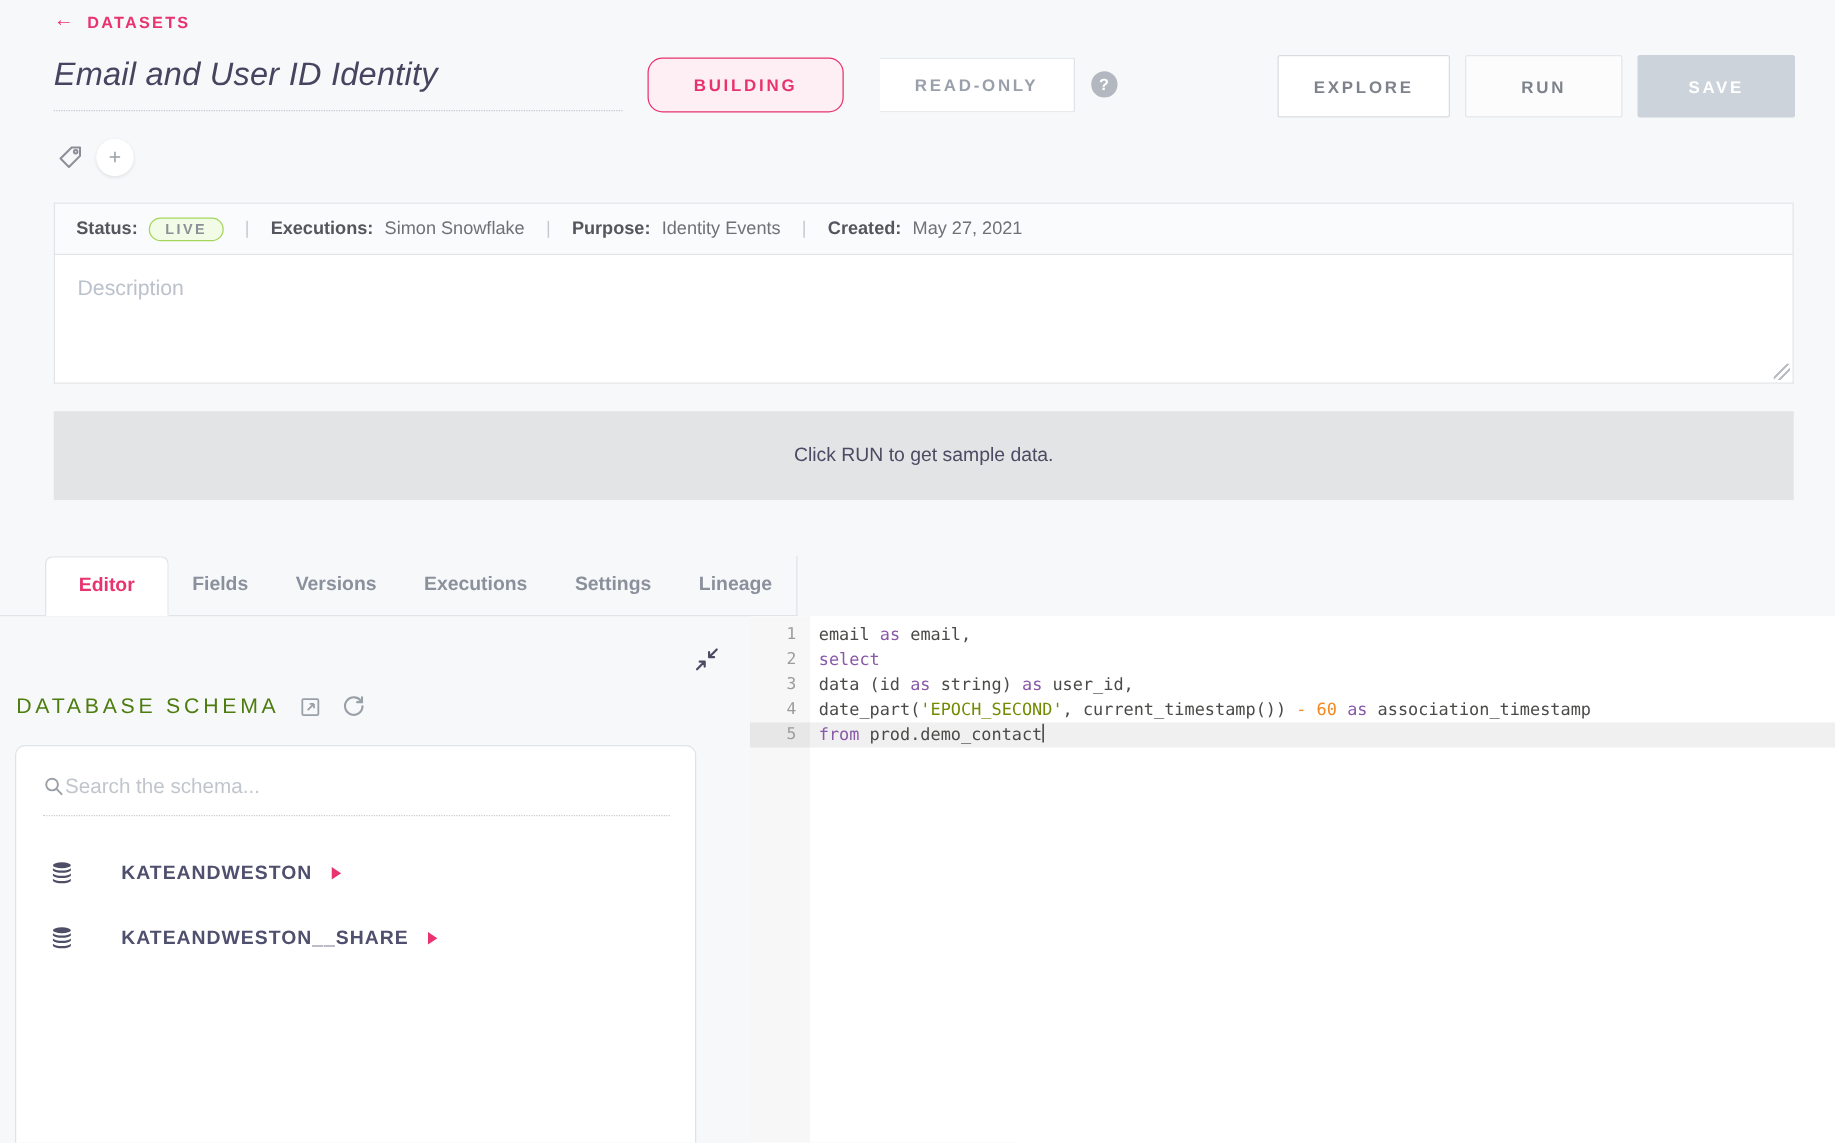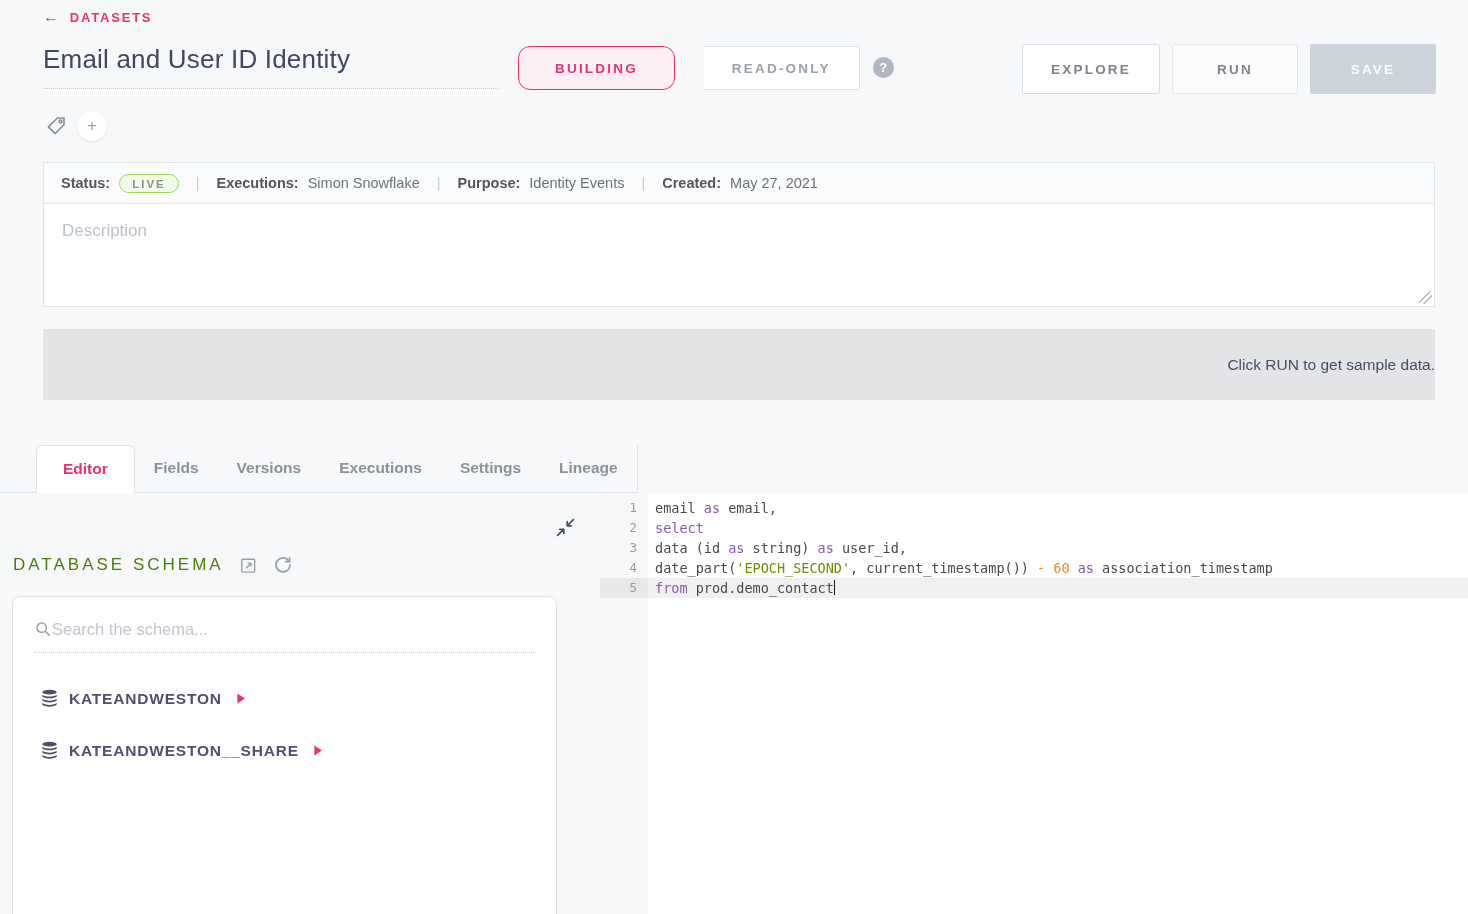--- a/index.html
+++ b/index.html
@@ -11,21 +11,21 @@
   *{box-sizing:border-box;margin:0;padding:0;}
   html,body{width:1468px;height:914px;overflow:hidden;}
   body{background:var(--page-bg);font-family:"Liberation Sans",sans-serif;color:var(--slate);}
 
   
   .header{padding:8px 32px 0 43px;}
   .breadcrumb{display:inline-flex;align-items:center;gap:9px;color:var(--accent-pink);
     font-size:13px;font-weight:bold;letter-spacing:1.8px;cursor:pointer;}
   .breadcrumb .arrow{font-size:16px;font-weight:normal;}
   .title-row{display:flex;align-items:flex-start;margin-top:18px;}
-  .title-wrap{width:455px;padding-bottom:13px;border-bottom:1px dotted #c7c7d2;}
+  .title-wrap{width:455px;padding-bottom:13px;border-bottom:1px dotted #c7c7d2;font-style:italic;}
   .page-title{font-size:26px;font-weight:500;color:#45455f;letter-spacing:0.2px;}
   .mode-toggle{display:flex;margin-left:20px;margin-top:2px;}
   .mode-btn{height:44px;display:flex;align-items:center;justify-content:center;
     font-size:13.5px;font-weight:bold;letter-spacing:2.2px;cursor:pointer;}
   .mode-building{padding:0 36px;border:1.5px solid var(--accent-pink);background:var(--building-bg);
     color:var(--accent-pink);border-radius:12px;z-index:1;}
   .mode-readonly{padding:0 28px;border:1px solid var(--border-gray);border-left:none;background:#fff;
     color:#9aa0ab;border-radius:0 2px 2px 0;margin-left:29px;}
   .help-circle{width:21px;height:21px;border-radius:50%;background:#b3b8c0;color:#fff;
     font-size:13px;font-weight:bold;display:flex;align-items:center;justify-content:center;
@@ -52,21 +52,21 @@
     border-radius:12px;color:var(--live-text);font-size:11.5px;font-weight:bold;letter-spacing:2px;}
   .desc-box{position:relative;border:1px solid #e2e5e8;border-top:none;background:#fff;height:103px;}
   .desc-box textarea{width:100%;height:100%;border:none;outline:none;resize:none;background:transparent;
     padding:17px 18px;font-family:"Liberation Sans",sans-serif;font-size:17px;color:#45455f;}
   .desc-box textarea::placeholder{color:#bcc2cb;}
   .resize-handle{position:absolute;right:2px;bottom:2px;width:13px;height:13px;
     background:linear-gradient(135deg,transparent 0 40%,#b9bec4 40% 48%,transparent 48% 62%,#b9bec4 62% 70%,transparent 70%);}
 
   
   .banner{margin:22px 33px 0 43px;height:71px;background:var(--banner-bg);display:flex;
-    align-items:center;justify-content:flex-end;font-size:15.5px;color:#4b4b63;font-weight:500;}
+    align-items:center;justify-content:center;font-size:15.5px;color:#4b4b63;font-weight:500;}
 
   
   .tab-bar{margin-top:45px;display:flex;align-items:flex-end;width:fit-content;height:48px;
     padding-left:36px;border-bottom:1px solid var(--border-gray);border-right:1px solid var(--border-gray);}
   .tab{height:48px;display:flex;align-items:center;padding:0 19px;font-size:15.5px;font-weight:600;
     color:#8b919c;cursor:pointer;white-space:nowrap;}
   .tab.active{background:#fff;color:var(--accent-pink);border:1px solid var(--border-gray);
     border-bottom:1px solid #fff;border-radius:6px 6px 0 0;padding:0 26px;margin-bottom:-1px;}
 
   
@@ -78,21 +78,21 @@
   .head-icon{cursor:pointer;display:flex;color:#9aa0a8;}
   .schema-panel{margin:21px 0 0 12px;width:545px;height:340px;background:#fff;
     border:1px solid #dfe3e6;border-radius:8px;}
   .search-row{display:flex;align-items:flex-start;padding:23px 20px 0 21px;}
   .search-row input{flex:1;border:none;outline:none;background:transparent;font-family:"Liberation Sans",sans-serif;
     font-size:16.5px;color:#45455f;}
   .search-row input::placeholder{color:#c1c6cd;}
   .search-underline{margin:13px 20px 0 21px;border-bottom:1px dotted #c9cdd2;}
   .schema-list{padding:4px 0 0 26px;}
   .schema-item{display:flex;align-items:center;gap:9px;margin-top:31px;cursor:pointer;}
-  .schema-label{font-size:15.5px;font-weight:bold;letter-spacing:0.8px;color:#4f4f6e;}
+  .schema-label{font-size:15.5px;font-weight:bold;letter-spacing:0.8px;color:#4f4f6e;margin-left:28px;}
   .tri-icon{fill:var(--accent-pink);margin-left:2px;}
 
   
   .editor{flex:1;display:flex;background:#fff;font-family:"DejaVu Sans Mono","Liberation Mono",monospace;}
   .gutter{width:48px;flex:none;background:#f7f7f7;padding-top:5px;}
   .ln{height:20px;line-height:20px;text-align:right;padding-right:11px;font-size:13px;color:#9b9b9b;}
   .ln.active{background:#e7e7e7;}
   .code-area{flex:1;padding-top:5px;cursor:text;}
   .code-line{height:20px;line-height:20px;padding-left:7px;font-size:13.5px;color:var(--code-plain);white-space:pre;}
   .code-line.active{background:#f0f0f0;}

